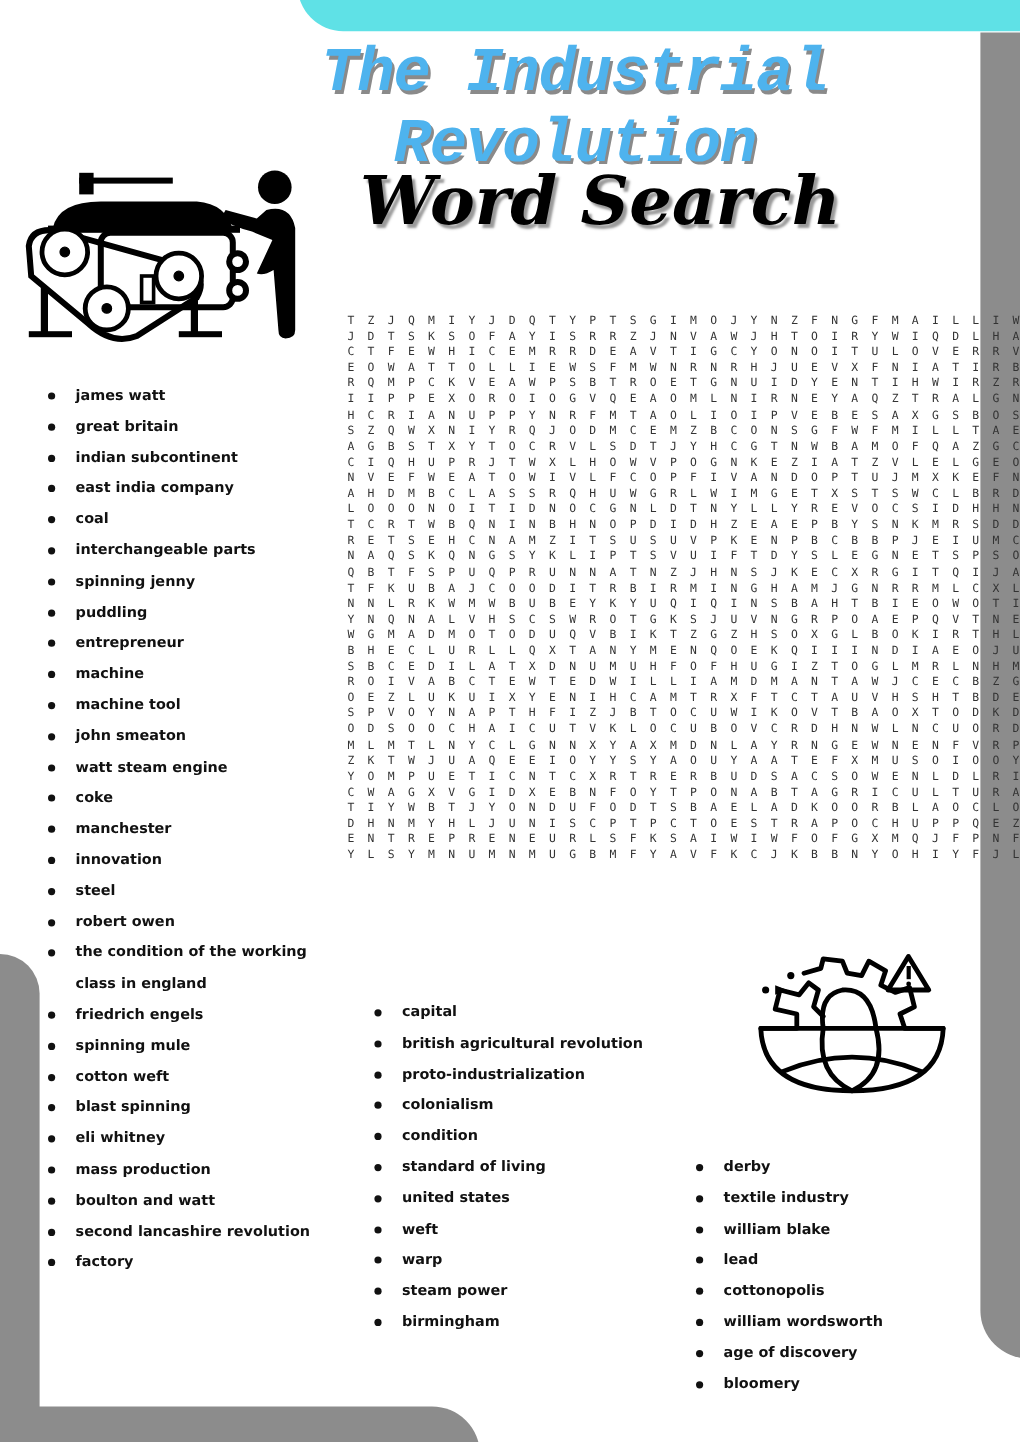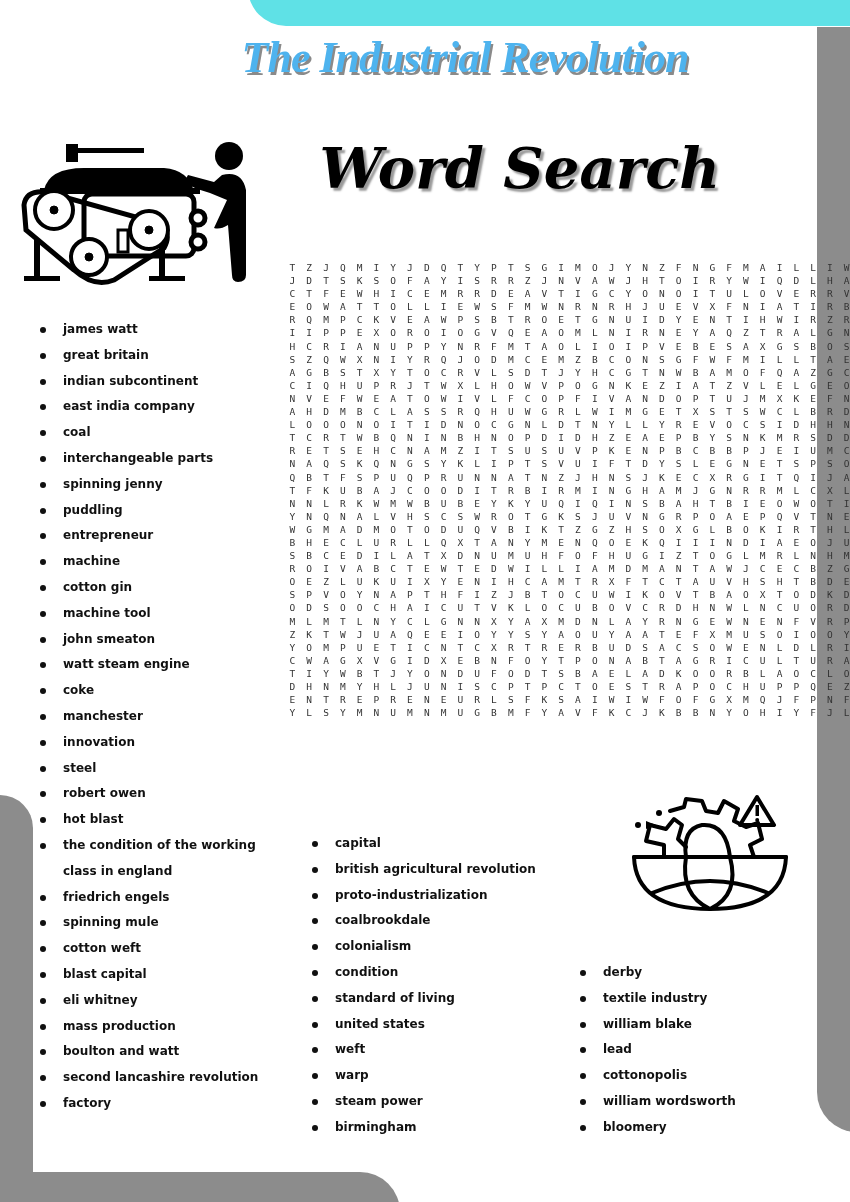--- a/index.html
+++ b/index.html
@@ -4,24 +4,24 @@
 <style>
   * { box-sizing: border-box; margin: 0; padding: 0; }
   html, body { width: 850px; height: 1202px; background: #ffffff; overflow: hidden; }
   body { position: relative; font-family: "DejaVu Sans", sans-serif; color: #111; }
 
   .bg-top-teal { position: absolute; left: 248px; top: -40px; width: 640px; height: 66px; background: #5fe1e6; border-bottom-left-radius: 38px; }
   .bg-right-gray { position: absolute; left: 817px; top: 27px; width: 40px; height: 1105px; background: #8c8c8c; border-bottom-left-radius: 52px; }
   .bg-left-gray { position: absolute; left: 0; top: 795px; width: 33px; height: 420px; background: #8c8c8c; border-top-right-radius: 40px; }
   .bg-bottom-gray { position: absolute; left: 0; top: 1172px; width: 400px; height: 40px; background: #8c8c8c; border-top-right-radius: 60px; }
 
-  .title { position: absolute; left: 140px; top: 32px; width: 650px; text-align: center;
-    font-family: Liberation Serif, serif; font-style: italic; font-size: 44px; letter-spacing: -1px;
+  .title { position: absolute; left: 154px; top: 32px; width: 650px; text-align: center;
+    font-family: Liberation Mono, monospace; font-style: italic; font-size: 52px; letter-spacing: -1px;
     color: #4eb3ee; text-shadow: 2px 3px 0 #8a8a8a; font-weight: bold; }
-  .subtitle { position: absolute; left: 300px; top: 135px; width: 420px; text-align: right;
+  .subtitle { position: absolute; left: 300px; top: 135px; width: 420px; text-align: left;
     font-family: "DejaVu Serif", serif; font-style: italic; font-size: 56px; color: #000;
     text-shadow: 3px 3px 2px #999; }
 
   .machine-illus { position: absolute; left: 14px; top: 130px; width: 240px; height: 155px; }
   .globe-illus { position: absolute; left: 626px; top: 785px; width: 170px; height: 130px; }
 
   .grid { position: absolute; left: 284px; top: 262px; font-family: "DejaVu Sans Mono", monospace;
     font-size: 9.5px; color: #333; }
   .grid-row { display: flex; height: 13.1px; }
   .grid-cell { width: 16.8px; text-align: center; }
@@ -1357,58 +1357,56 @@
   <li>james watt</li>
   <li>great britain</li>
   <li>indian subcontinent</li>
   <li>east india company</li>
   <li>coal</li>
   <li>interchangeable parts</li>
   <li>spinning jenny</li>
   <li>puddling</li>
   <li>entrepreneur</li>
   <li>machine</li>
-  <li>cotton gin</li>
   <li>machine tool</li>
   <li>john smeaton</li>
   <li>watt steam engine</li>
   <li>coke</li>
   <li>manchester</li>
   <li>innovation</li>
   <li>steel</li>
   <li>robert owen</li>
-  <li>hot blast</li>
   <li>the condition of the working class in england</li>
   <li>friedrich engels</li>
   <li>spinning mule</li>
   <li>cotton weft</li>
-  <li>blast capital</li>
+  <li>blast spinning</li>
   <li>eli whitney</li>
   <li>mass production</li>
   <li>boulton and watt</li>
   <li>second lancashire revolution</li>
   <li>factory</li>
 </ul>
 
 <ul class="word-list col2">
   <li>capital</li>
   <li>british agricultural revolution</li>
   <li>proto-industrialization</li>
-  <li>coalbrookdale</li>
   <li>colonialism</li>
   <li>condition</li>
   <li>standard of living</li>
   <li>united states</li>
   <li>weft</li>
   <li>warp</li>
   <li>steam power</li>
   <li>birmingham</li>
 </ul>
 
 <ul class="word-list col3">
   <li>derby</li>
   <li>textile industry</li>
   <li>william blake</li>
   <li>lead</li>
   <li>cottonopolis</li>
   <li>william wordsworth</li>
+  <li>age of discovery</li>
   <li>bloomery</li>
 </ul>
 
 </body></html>

